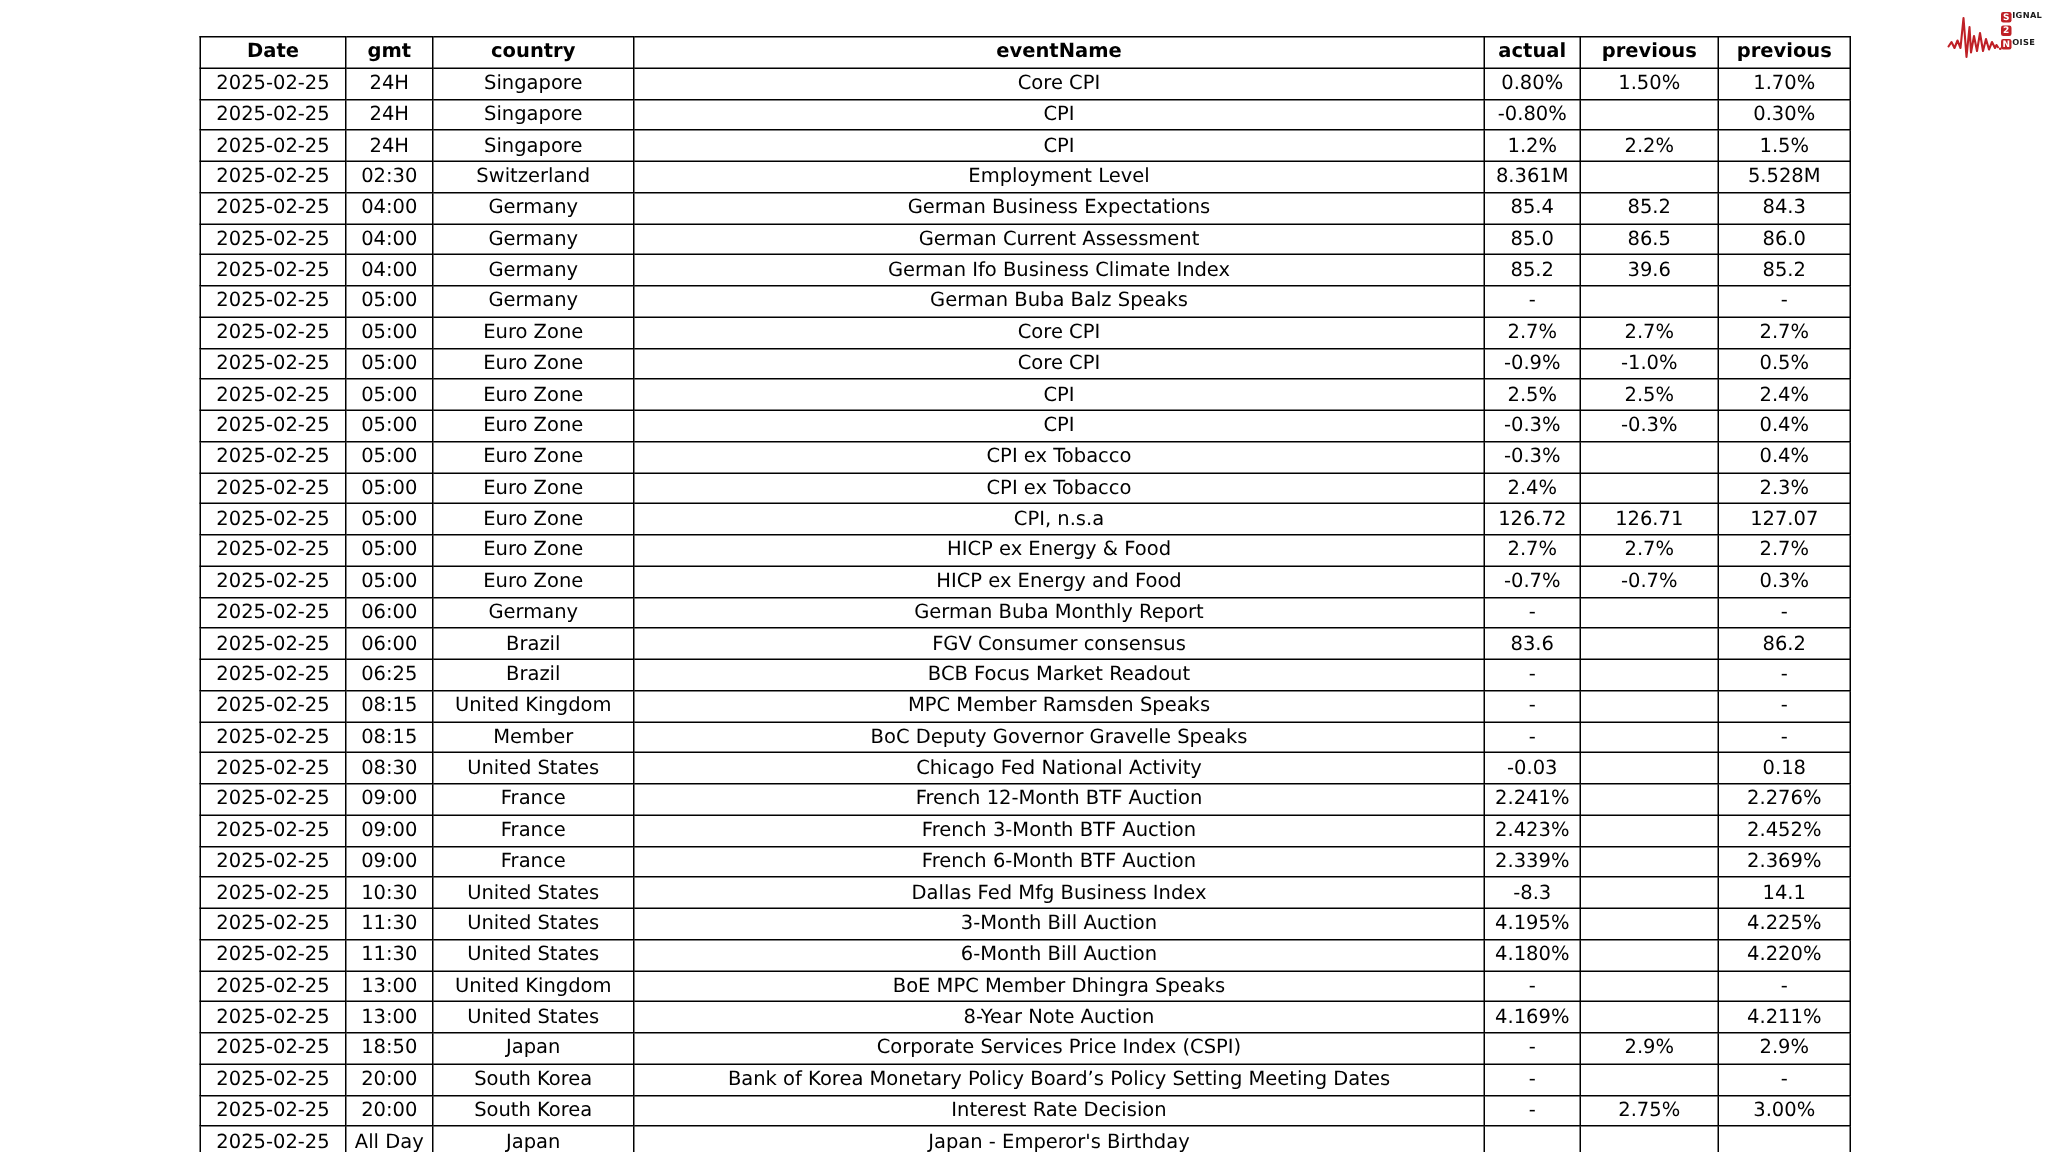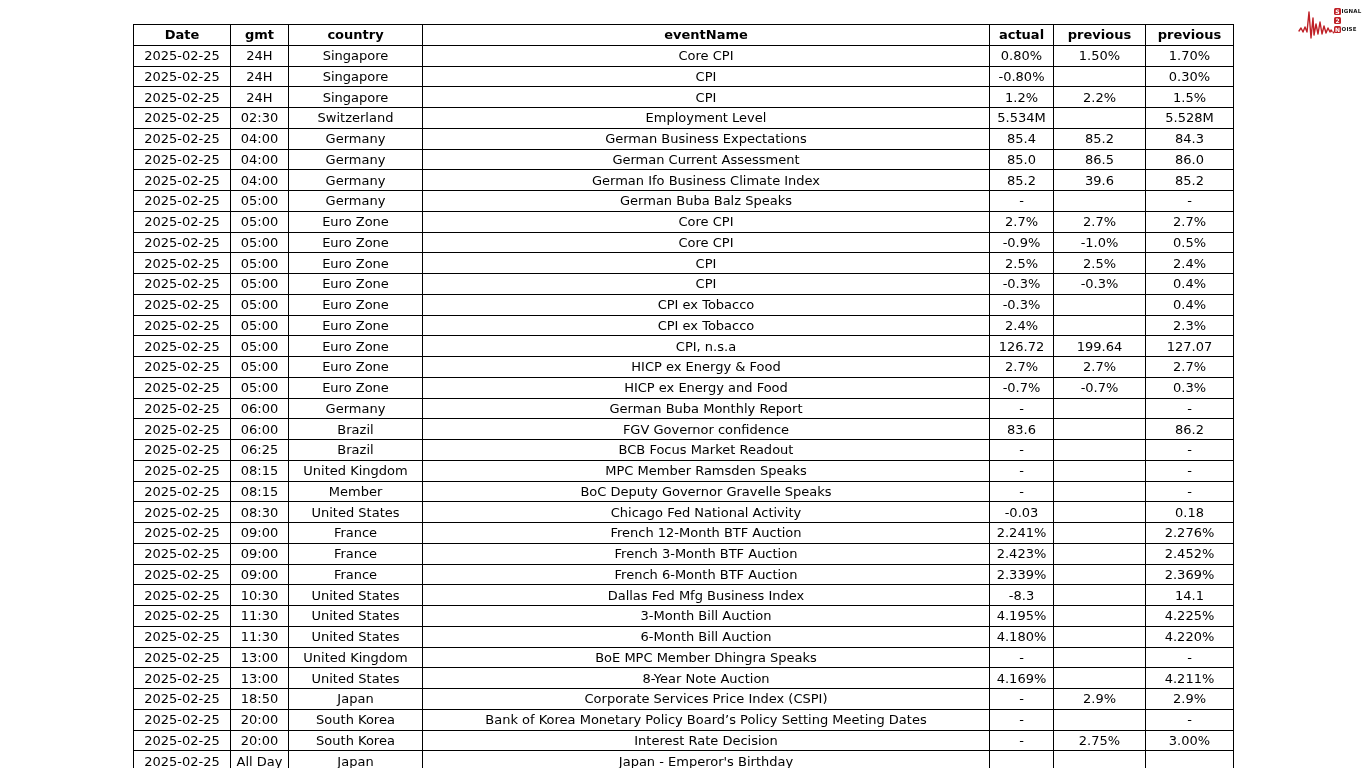--- a/index.html
+++ b/index.html
@@ -144,21 +144,21 @@
           <td>CPI</td>
           <td>1.2%</td>
           <td>2.2%</td>
           <td>1.5%</td>
         </tr>
         <tr>
           <td>2025-02-25</td>
           <td>02:30</td>
           <td>Switzerland</td>
           <td>Employment Level</td>
-          <td>5.534M</td>
+          <td>8.361M</td>
           <td></td>
           <td>5.528M</td>
         </tr>
         <tr>
           <td>2025-02-25</td>
           <td>04:00</td>
           <td>Germany</td>
           <td>German Business Expectations</td>
           <td>85.4</td>
           <td>85.2</td>
@@ -244,21 +244,21 @@
           <td>2.4%</td>
           <td></td>
           <td>2.3%</td>
         </tr>
         <tr>
           <td>2025-02-25</td>
           <td>05:00</td>
           <td>Euro Zone</td>
           <td>CPI, n.s.a</td>
           <td>126.72</td>
-          <td>199.64</td>
+          <td>126.71</td>
           <td>127.07</td>
         </tr>
         <tr>
           <td>2025-02-25</td>
           <td>05:00</td>
           <td>Euro Zone</td>
           <td>HICP ex Energy &amp; Food</td>
           <td>2.7%</td>
           <td>2.7%</td>
           <td>2.7%</td>
@@ -278,21 +278,21 @@
           <td>Germany</td>
           <td>German Buba Monthly Report</td>
           <td>-</td>
           <td></td>
           <td>-</td>
         </tr>
         <tr>
           <td>2025-02-25</td>
           <td>06:00</td>
           <td>Brazil</td>
-          <td>FGV Governor confidence</td>
+          <td>FGV Consumer consensus</td>
           <td>83.6</td>
           <td></td>
           <td>86.2</td>
         </tr>
         <tr>
           <td>2025-02-25</td>
           <td>06:25</td>
           <td>Brazil</td>
           <td>BCB Focus Market Readout</td>
           <td>-</td>

